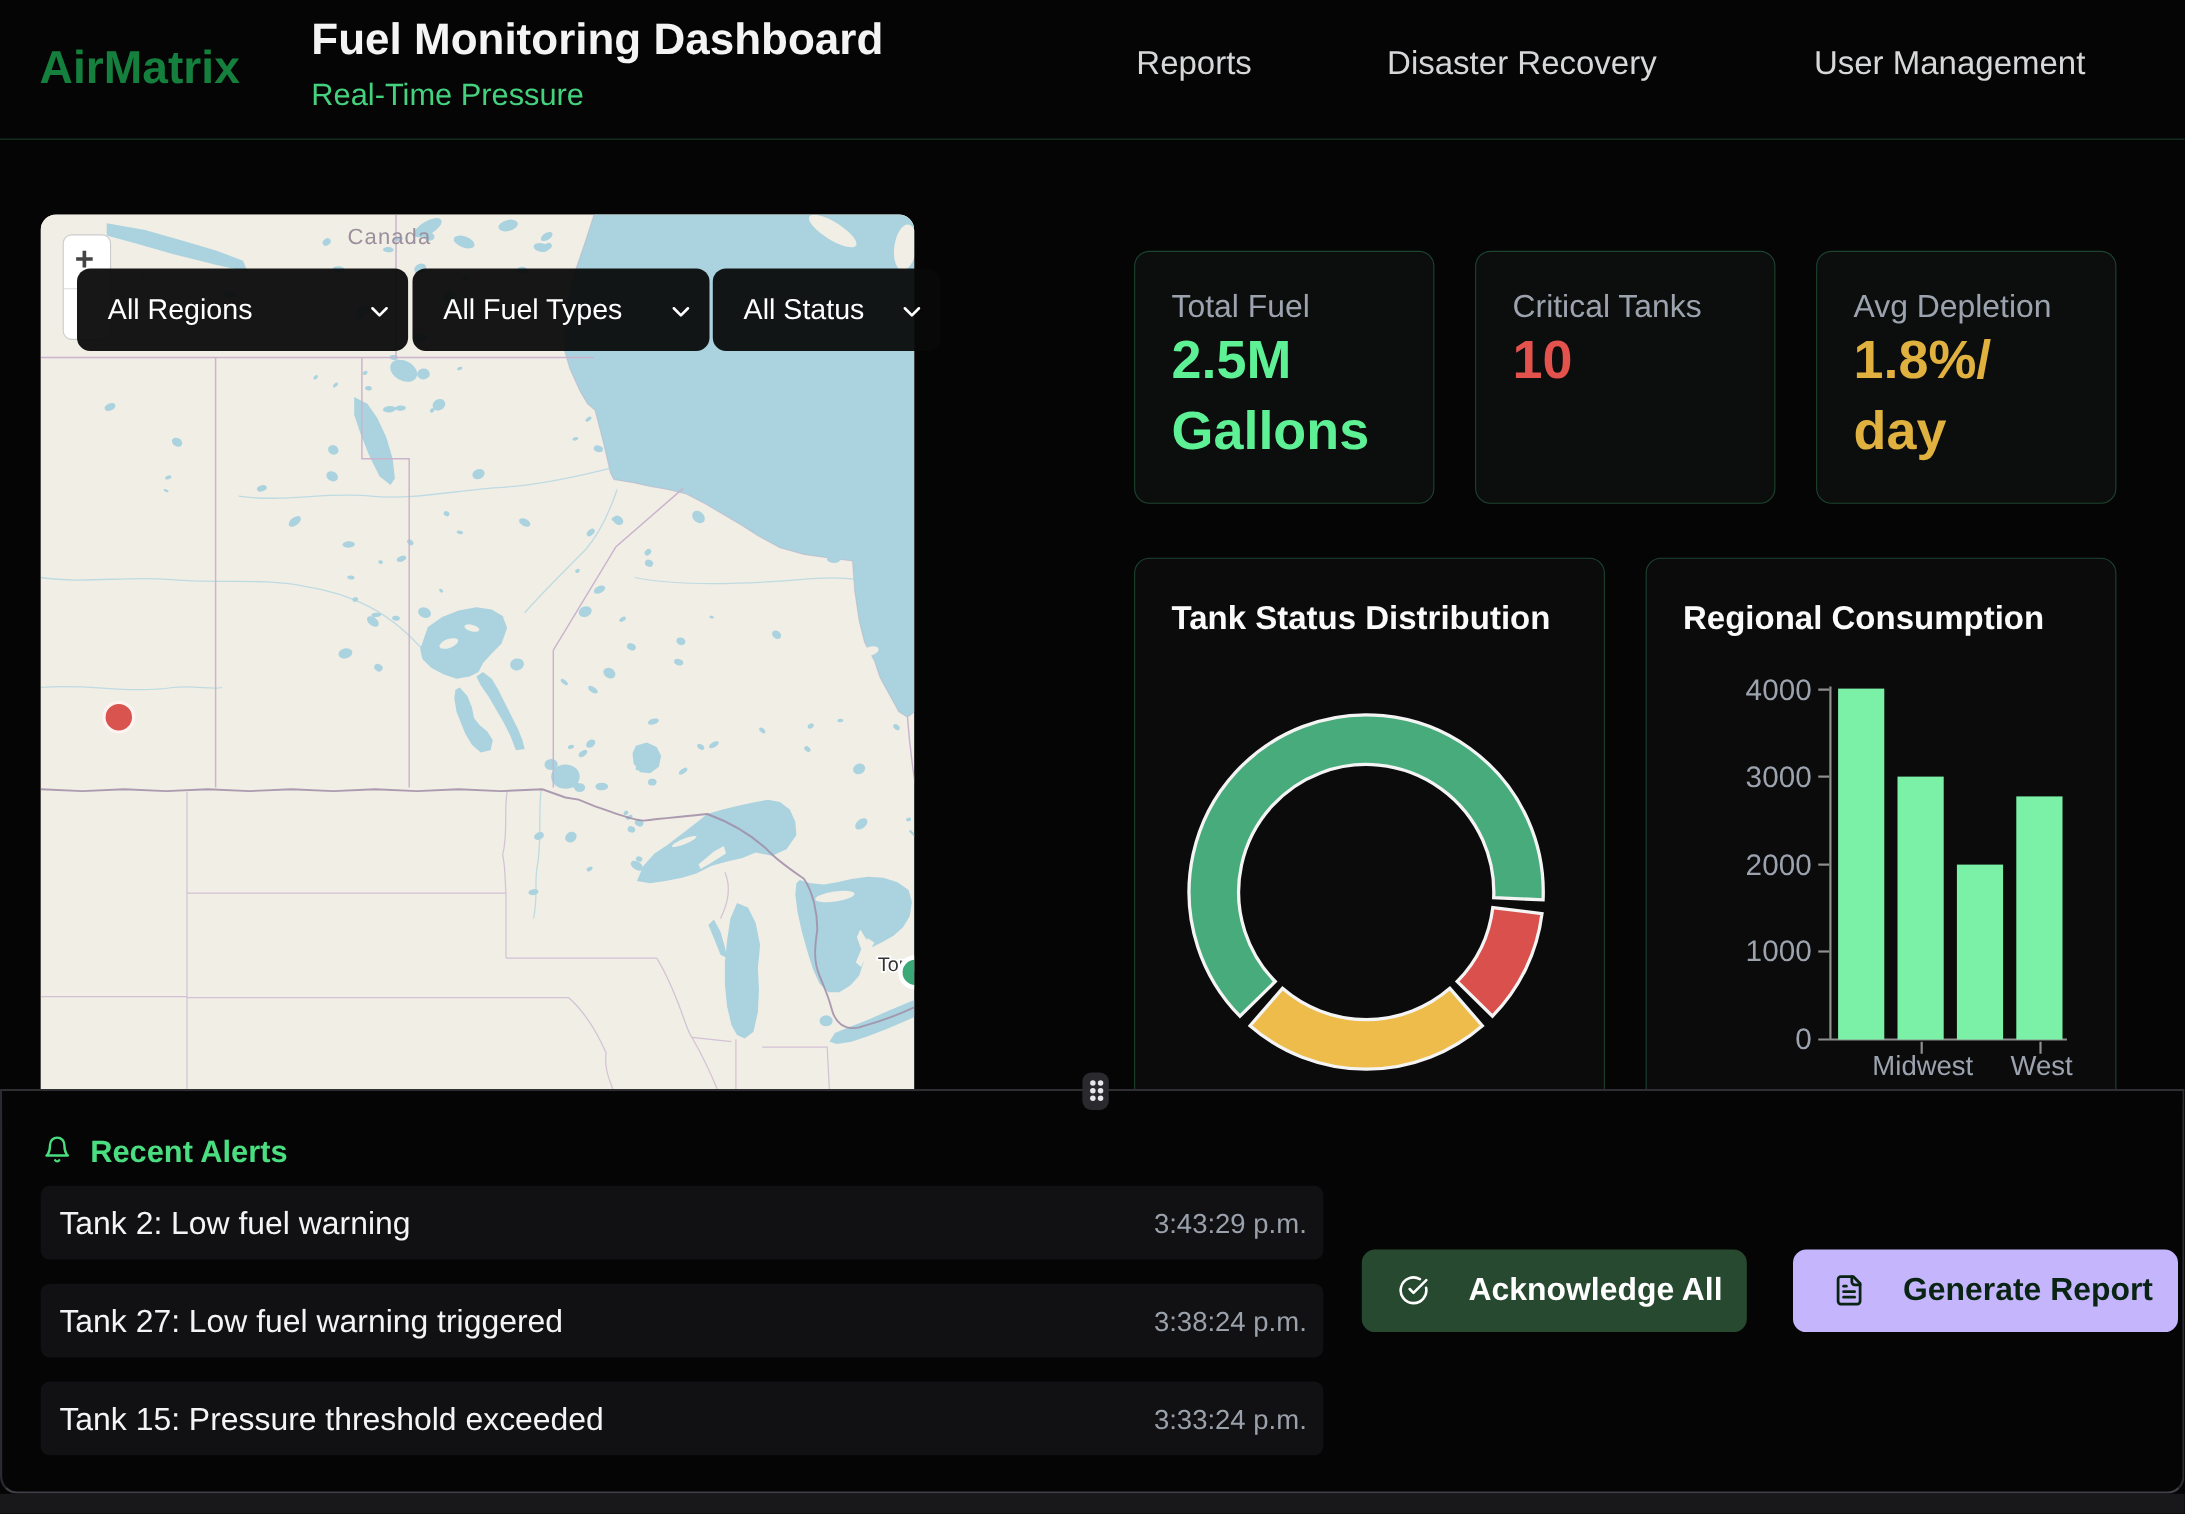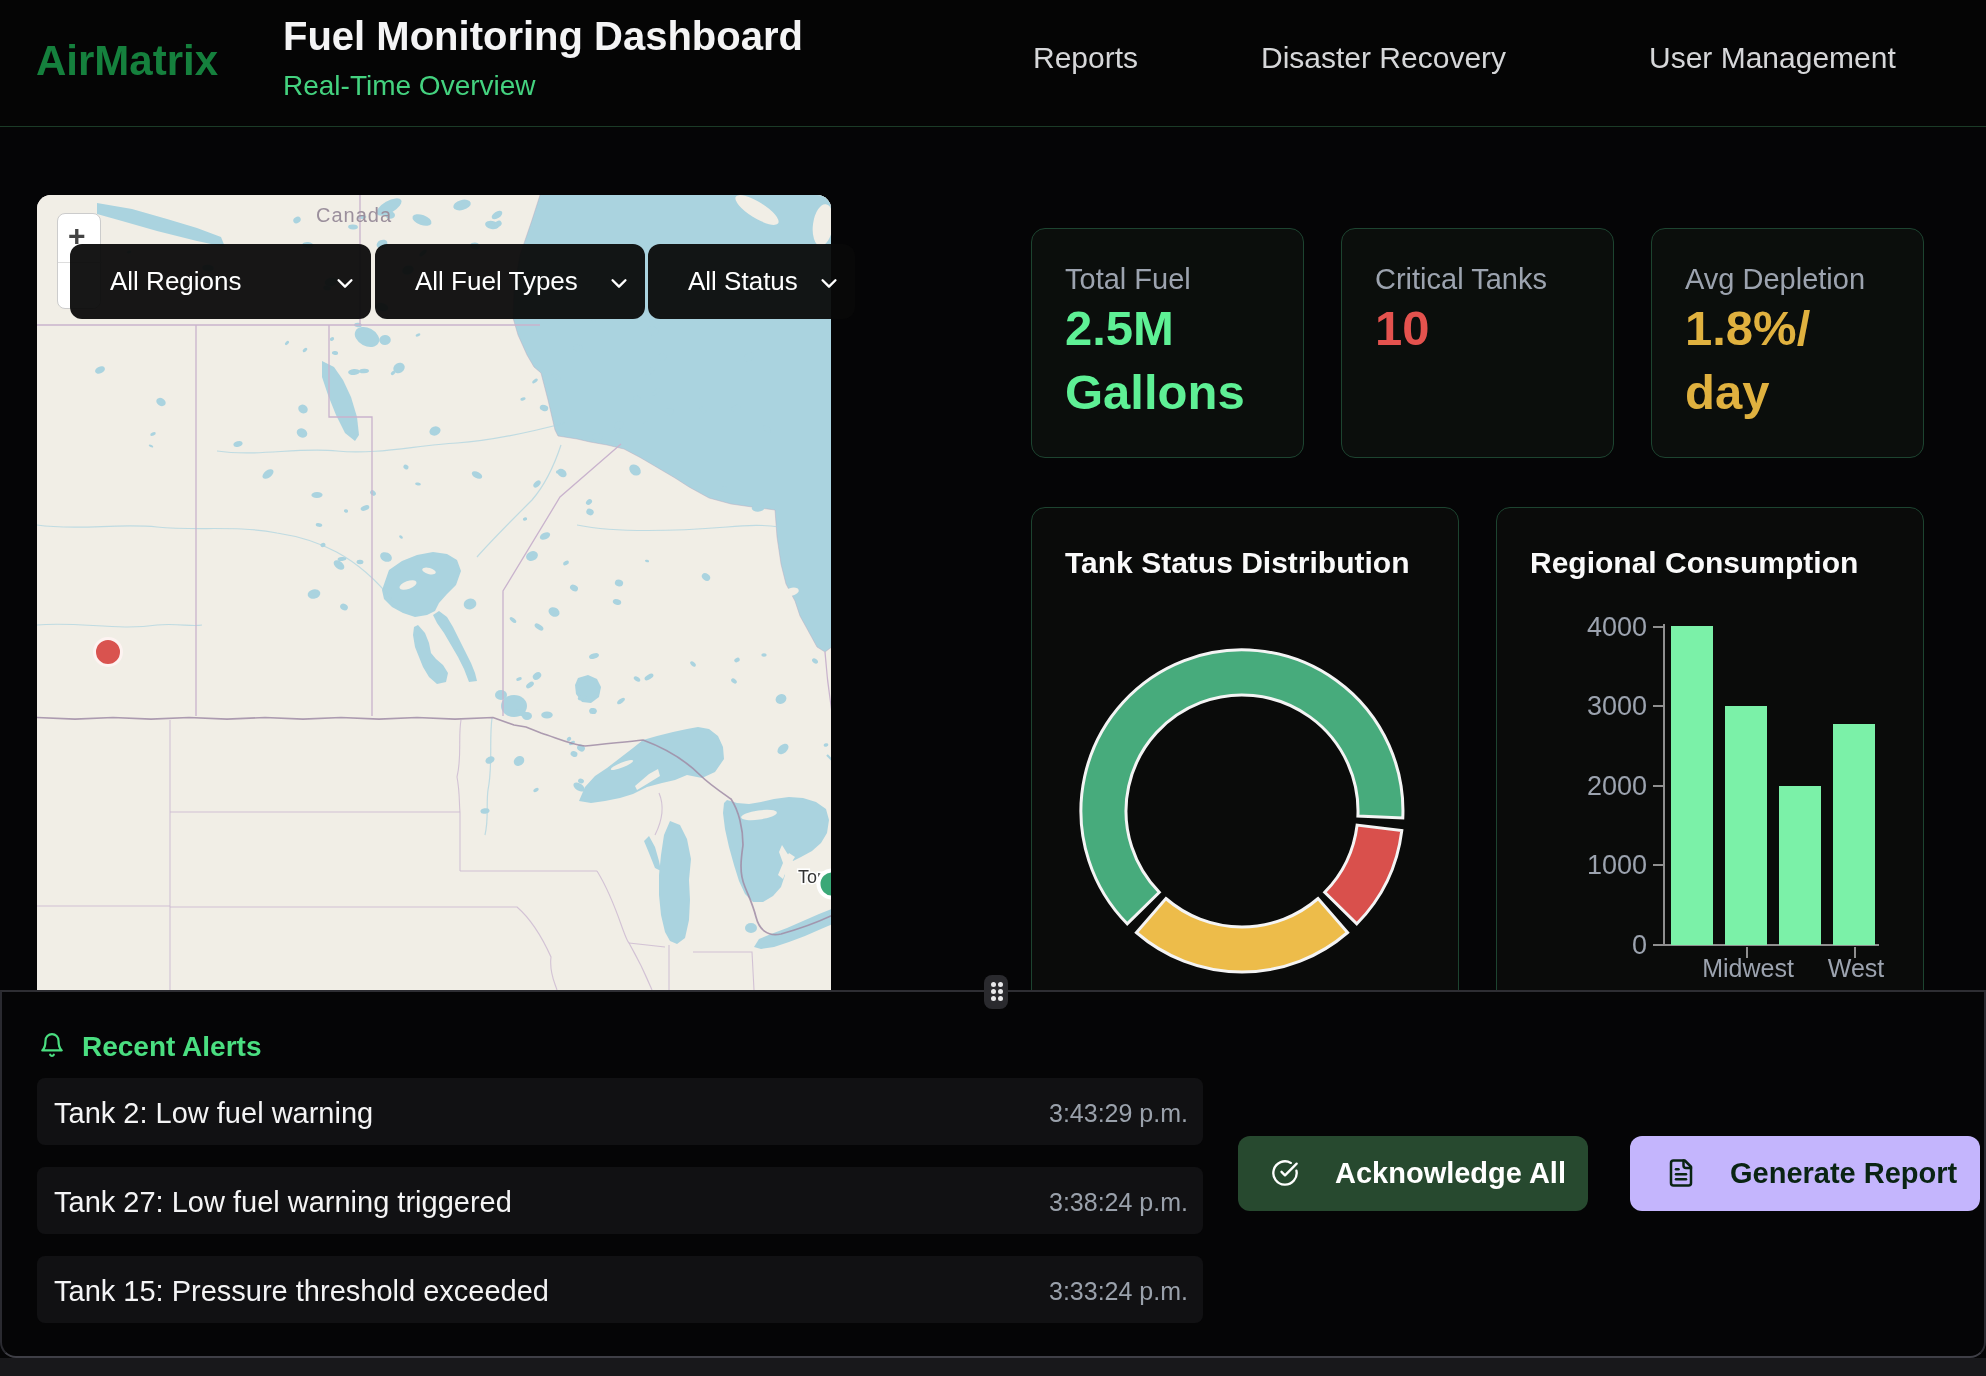--- a/index.html
+++ b/index.html
@@ -10,21 +10,21 @@
   #title { position:absolute; left:283px; top:14px; font-size:40px; font-weight:bold; color:#f4f4f5; }
   #subtitle { position:absolute; left:283px; top:70px; font-size:28px; color:#44d27f; }
   .nav { position:absolute; top:41px; font-size:30px; color:#d6d7d9; }
   
   #map { position:absolute; left:37px; top:195px; width:794px; height:795px; border-radius:14px 14px 0 0; overflow:hidden; background:#f0ede5; }
   
   #zoomctl { position:absolute; left:57px; top:213px; width:44px; height:96px; background:#fff; border-radius:8px; border:1px solid #ccc; }
   #zoomctl .zline { position:absolute; left:0; top:48px; width:44px; height:1px; background:#ddd; }
   .plus { position:absolute; left:68px; top:219px; font-size:30px; color:#444; font-weight:bold; }
   .pill { position:absolute; top:244px; height:75px; background:rgba(8,8,8,0.94); border-radius:12px; color:#fff; font-size:26px; display:flex; align-items:center; }
-  .pill span { padding-left:40px; }
+  .pill span { padding-left:28px; }
   .pill svg { position:absolute; right:15px; top:28px; }
   
   .scard { position:absolute; top:228px; width:273px; height:230px; background:#0b0e0c; border:1px solid #1d4430; border-radius:14px; }
   .scard .lab { position:absolute; left:33px; top:34px; font-size:29px; font-weight:500; color:#9ca3af; }
   .scard .val { position:absolute; left:33px; top:67px; font-size:49px; font-weight:bold; line-height:64px; }
   
   .ccard { position:absolute; top:507px; height:500px; background:#0a0b0a; border:1px solid #1d4430; border-radius:14px; }
   .ccard .ct { position:absolute; left:33px; top:38px; font-size:30px; font-weight:bold; color:#fafafa; }
   
   #panel { position:absolute; left:0px; top:990px; width:1986px; height:368px; background:#050506; border-top:2px solid #2e2e33; border-bottom:2px solid #3f3f46; border-left:2px solid #2a2a30; border-right:2px solid #2a2a30; border-radius:0 0 16px 16px; }
@@ -35,21 +35,21 @@
   .arow { position:absolute; left:37px; width:1166px; height:67px; background:#111113; border-radius:8px; }
   .arow .at { position:absolute; left:17px; top:19px; font-size:29px; color:#f4f4f5; }
   .arow .tm { position:absolute; right:15px; top:21px; font-size:25px; color:#9aa1ab; }
   .btn { position:absolute; top:1136px; width:350px; height:75px; border-radius:12px; font-size:29px; font-weight:bold; }
 </style>
 </head>
 <body>
   <div id="header">
     <div id="logo">AirMatrix</div>
     <div id="title">Fuel Monitoring Dashboard</div>
-    <div id="subtitle">Real-Time Overview</div>
+    <div id="subtitle">Real-Time Pressure</div>
     <div class="nav" style="left:1033px;">Reports</div>
     <div class="nav" style="left:1261px;">Disaster Recovery</div>
     <div class="nav" style="left:1649px;">User Management</div>
   </div>
 
   <div id="map"><svg width="958" height="795" viewBox="0 0 958 795" font-family="Liberation Sans, sans-serif">
       <rect width="958" height="795" fill="#f1eee6"></rect>
 <path d="M 504,-3 L 495,25 L 483,60 L 477,95 L 476,123 L 481,140 L 490,160 L 497,172 L 504,178 L 511,205 L 518,235 L 521,241 L 540,244 L 553,247 L 570,250 L 587,254 L 604,263 L 621,273 L 638,283 L 652,292 L 672,303 L 694,309 L 715,312 L 738,315 L 740,342 L 744,369 L 749,389 L 758,406 L 763,421 L 774,441 L 780,452 L 788,457 L 796,451 L 803,444 L 807,441 L 812,422 L 811,401 L 810,376 L 812,355 L 816,335 L 820,321 L 836,307 L 850,292 L 857,278 L 860,266 L 859,254 L 855,238 L 852,222 L 850,205 L 840,181 L 833,167 L 827,148 L 829,116 L 836,97 L 832,79 L 833,55 L 826,28 L 823,7 L 824,-3 Z" fill="#aad3df" stroke="#b9a9be" stroke-width="1" stroke-opacity="0.45"></path>
 <path d="M 916,-3 L 958,-3 L 958,30 L 940,20 L 926,8 Z" fill="#aad3df"></path>
 <ellipse cx="720" cy="15" rx="25" ry="8" fill="#f1eee6" transform="rotate(32 720 15)"></ellipse>

